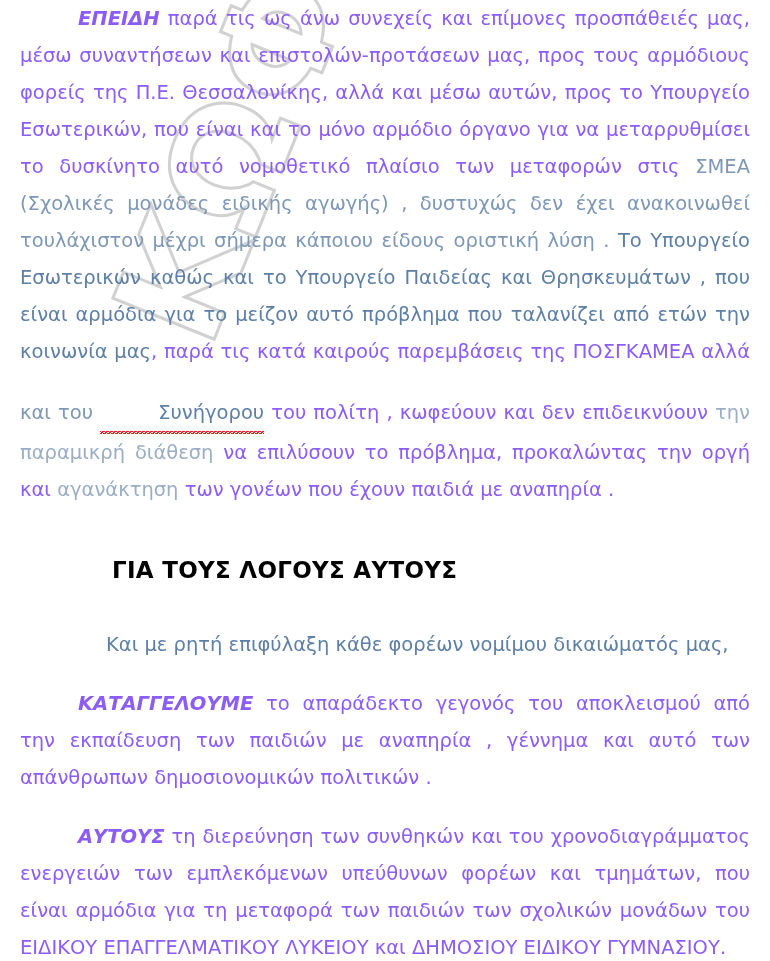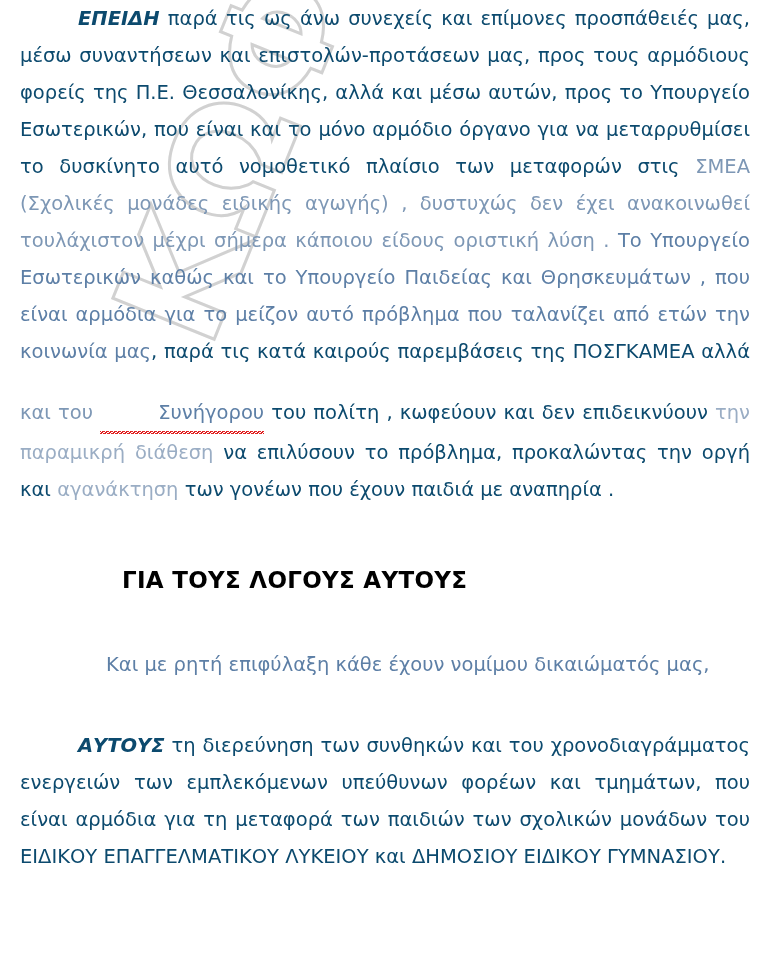--- a/index.html
+++ b/index.html
@@ -62,39 +62,39 @@
     word-spacing: 0px;
   }
   p.para.indent {
     text-indent: 58px;
   }
   .spacer-sm { height: 14px; }
   .spacer-md { height: 22px; }
   .spacer-lg { height: 30px; }
 
   h2.heading {
-    margin: 16px;
+    margin: 6px;
     padding: 0 20px;
     text-indent: 86px;
     font-size: 23px;
     font-weight: 700;
     line-height: 40px;
     color: #000000;
     letter-spacing: 0.3px;
   }
 
   
   .bi {
     font-weight: 700;
     font-style: italic;
   }
   .blue   { color: #5d7fa6; margin-top: 24px; }
   .blue2  { color: #7d97b5; }
   .blue3  { color: #9aadc4; }
-  .dark   { color: #0c4a6e; }
+  .dark   { color: #8b5cf6; }
 
   
   .squiggle {
     position: relative;
     display: inline-block;
     background-image:
       repeating-linear-gradient(135deg,
         #e02020 0px, #e02020 1px,
         transparent 1px, transparent 2px);
     background-size: 4px 3px;
@@ -118,23 +118,24 @@
 
     <div class="spacer-md"></div>
 
 
     <div class="spacer-sm"></div>
 
     <h2 class="heading">ΓΙΑ ΤΟΥΣ ΛΟΓΟΥΣ ΑΥΤΟΥΣ</h2>
 
     <div class="spacer-lg"></div>
 
-    <p class="para" style="text-indent:86px;"><span class="blue">Και με ρητή επιφύλαξη κάθε  έχουν νομίμου δικαιώματός μας,</span></p>
+    <p class="para" style="text-indent:86px;"><span class="blue">Και με ρητή επιφύλαξη κάθε  φορέων νομίμου δικαιώματός μας,</span></p>
 
     <div class="spacer-md"></div>
 
+    <p class="para indent"><span class="bi dark">ΚΑΤΑΓΓΕΛΟΥΜΕ</span><span class="dark"> το απαράδεκτο γεγονός του αποκλεισμού από την εκπαίδευση των παιδιών με αναπηρία , γέννημα και αυτό των απάνθρωπων δημοσιονομικών πολιτικών .</span></p>
 
     <div class="spacer-md"></div>
 
     <p class="para indent"><span class="bi dark">ΑΥΤΟΥΣ</span><span class="dark"> τη διερεύνηση των συνθηκών και του χρονοδιαγράμματος ενεργειών των εμπλεκόμενων υπεύθυνων φορέων και τμημάτων, που   είναι αρμόδια  για τη μεταφορά των παιδιών των σχολικών μονάδων  του ΕΙΔΙΚΟΥ ΕΠΑΓΓΕΛΜΑΤΙΚΟΥ ΛΥΚΕΙΟΥ και ΔΗΜΟΣΙΟΥ ΕΙΔΙΚΟΥ ΓΥΜΝΑΣΙΟΥ.</span></p>
 
   </div>
 </div>
 
 </body></html>

